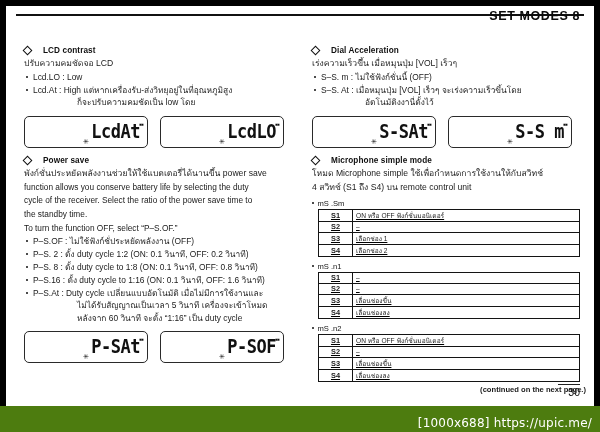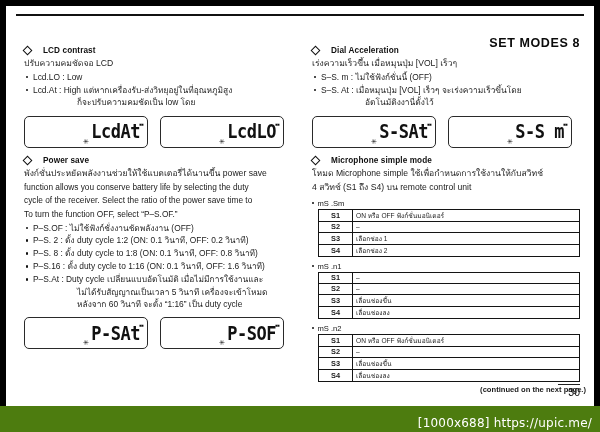--- a/index.html
+++ b/index.html
@@ -26,21 +26,21 @@
     width:588px; height:400px;
     background:#ffffff;
   }
 
   
   .head-rule {
     position:absolute; left:10px; top:8px; width:568px; height:2px;
     background:#111;
   }
   .head-title {
-    position:absolute; right:14px; top:30px;
+    position:absolute; right:14px; top:3px;
     font-size:12.5px; font-weight:bold; letter-spacing:0.6px;
     color:#0b0b0b;
   }
 
   .col { position:absolute; top:40px; width:284px; }
   .col-left { left:18px; }
   .col-right { left:306px; }
 
   .sect-head {
     font-size:8.2px; font-weight:bold; color:#101010;
@@ -98,20 +98,21 @@
     font-size:7.6px; color:#141414; margin:5px 0 1px 0;
     display:flex; align-items:center; gap:3px;
   }
   .tbl-label:before {
     content:""; width:2.4px; height:2.4px; background:#111; border-radius:50%;
     display:inline-block;
   }
   table.sw {
     border-collapse:collapse; width:262px; margin-left:6px;
     table-layout:fixed;
+    text-decoration:underline;
   }
   table.sw td {
     border:0.9px solid #141414;
     height:11px; padding:0 3px;
     font-size:6.6px; color:#1a1a1a; vertical-align:middle;
   }
   table.sw td.key {
     width:34px; text-align:center;
     font-size:7.4px; font-weight:bold;
   }
@@ -184,24 +185,25 @@
       </div>
 
       <div style="margin-top:8px;">
         <div class="sect-head">
           <span class="diamond"></span>
           <span>Power save</span>
         </div>
         <p class="p">พังก์ชั่นประหยัดพลังงานช่วยให้ใช้แบตเตอรี่ได้นานขึ้น  power save</p>
         <p class="p en">function allows you conserve battery life by selecting the duty</p>
         <p class="p en">cycle of the receiver. Select the ratio of the power save time to</p>
+        <p class="p en">the standby time.</p>
         <p class="p en">To turn the function OFF, select “P–S.OF.”</p>
         <ul class="bul">
           <li>
-            <span>P–S.OF  : ไม่ใช้ฟังก์ชั่งงานชัดพลังงาน (OFF)</span>
+            <span>P–S.OF  : ไม่ใช้ฟังก์ชั่ประหยัดพลังงาน (OFF)</span>
           </li>
           <li>
             <span>P–S. 2  : ตั้ง duty cycle 1:2 (ON: 0.1 วินาที, OFF: 0.2 วินาที)</span>
           </li>
           <li>
             <span>P–S. 8  : ตั้ง duty cycle to 1:8 (ON: 0.1 วินาที, OFF: 0.8 วินาที)</span>
           </li>
           <li>
             <span>P–S.16 : ตั้ง duty cycle to 1:16 (ON: 0.1 วินาที, OFF: 1.6 วินาที)</span>
           </li>

